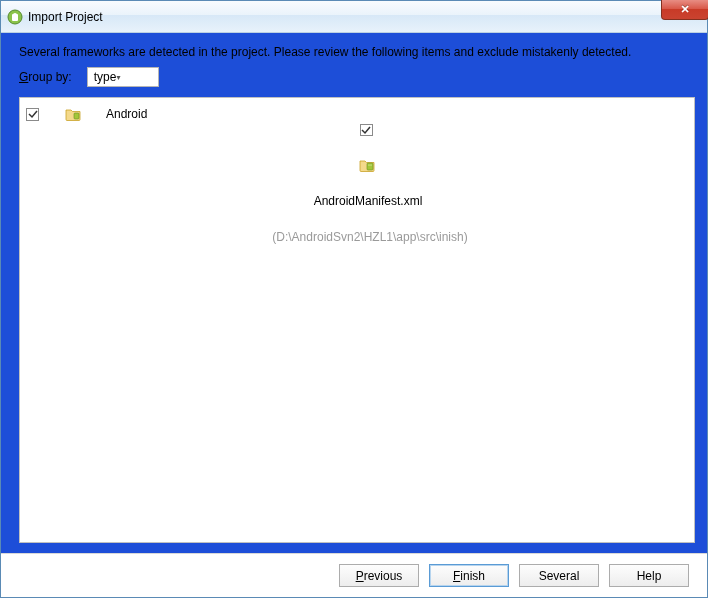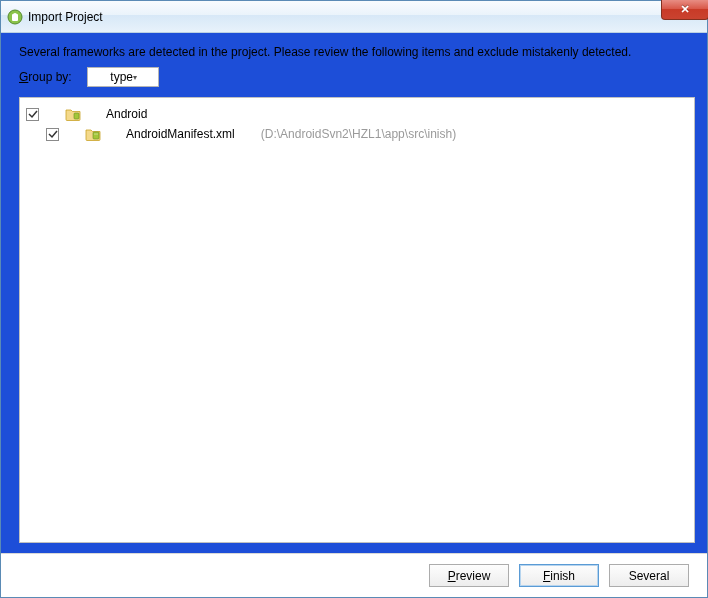--- a/index.html
+++ b/index.html
@@ -82,21 +82,21 @@
       color: #000;
     }
     .groupby-label .mn { text-decoration: underline; }
     .groupby-select {
       width: 72px;
       height: 20px;
       border: 1px solid #b5b5b5;
       background: #fff;
       display: flex;
       align-items: center;
-      justify-content: center;
+      justify-content: flex-start;
       padding: 0 4px 0 6px;
       cursor: pointer;
       font-size: 12px;
     }
     .groupby-arrow {
       font-size: 8px;
       color: #555;
     }
     .tree-panel {
       flex: 1;
@@ -105,21 +105,21 @@
       padding: 6px 4px;
       overflow: auto;
     }
     .tree-row {
       display: flex;
       align-items: center;
       height: 20px;
       padding-left: 2px;
       gap: 22px;
     }
-    .tree-row.child { padding-left: 22px; }
+    .tree-row.child { padding-left: 22px; flex-direction: column; }
     .chk {
       width: 13px;
       height: 13px;
       border: 1px solid #8a8a8a;
       background: #fff;
       margin-right: 4px;
       display: inline-flex;
       align-items: center;
       justify-content: center;
       cursor: pointer;
@@ -226,24 +226,27 @@
         </span>
         <span class="tree-label">AndroidManifest.xml</span>
         <span class="tree-path">(D:\AndroidSvn2\HZL1\app\src\inish)</span>
       </div>
     </div>
   </div>
 
   <div class="button-bar">
     <div class="btn">
         <span class="mn">P</span>
-        <span>review</span>
+        <span>revious</span>
       </div>
     <div class="btn default">
         <span class="mn">F</span>
         <span>inish</span>
       </div>
     <div class="btn">
         <span>Several</span>
       </div>
+    <div class="btn">
+        <span>Help</span>
+      </div>
   </div>
 
 </div>
 
 </body></html>

